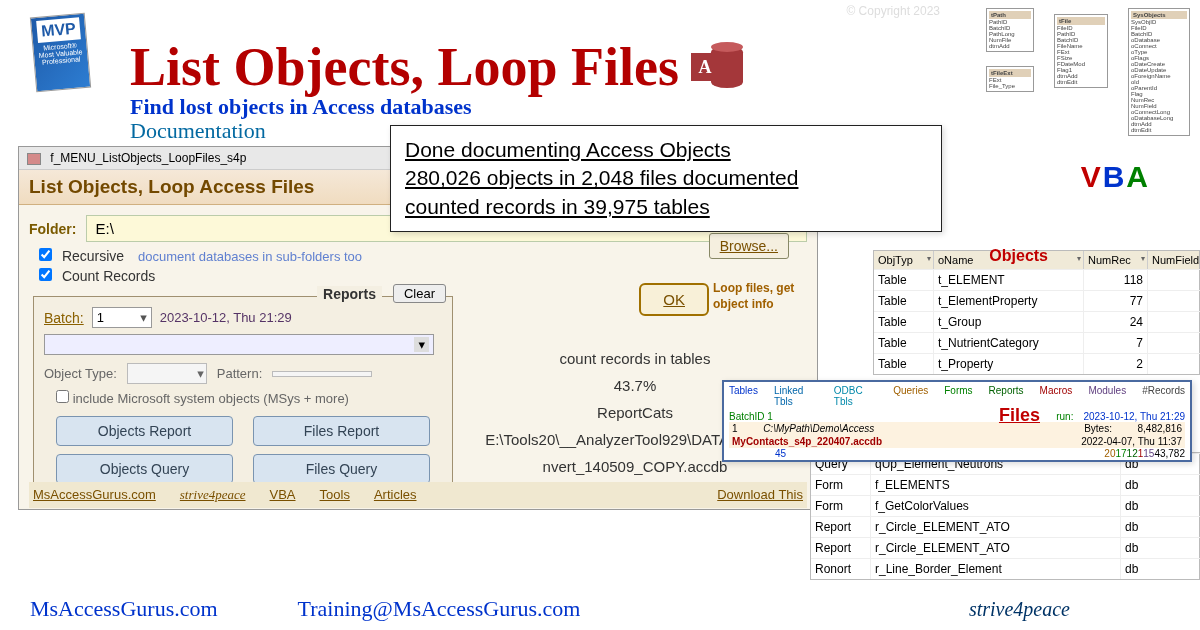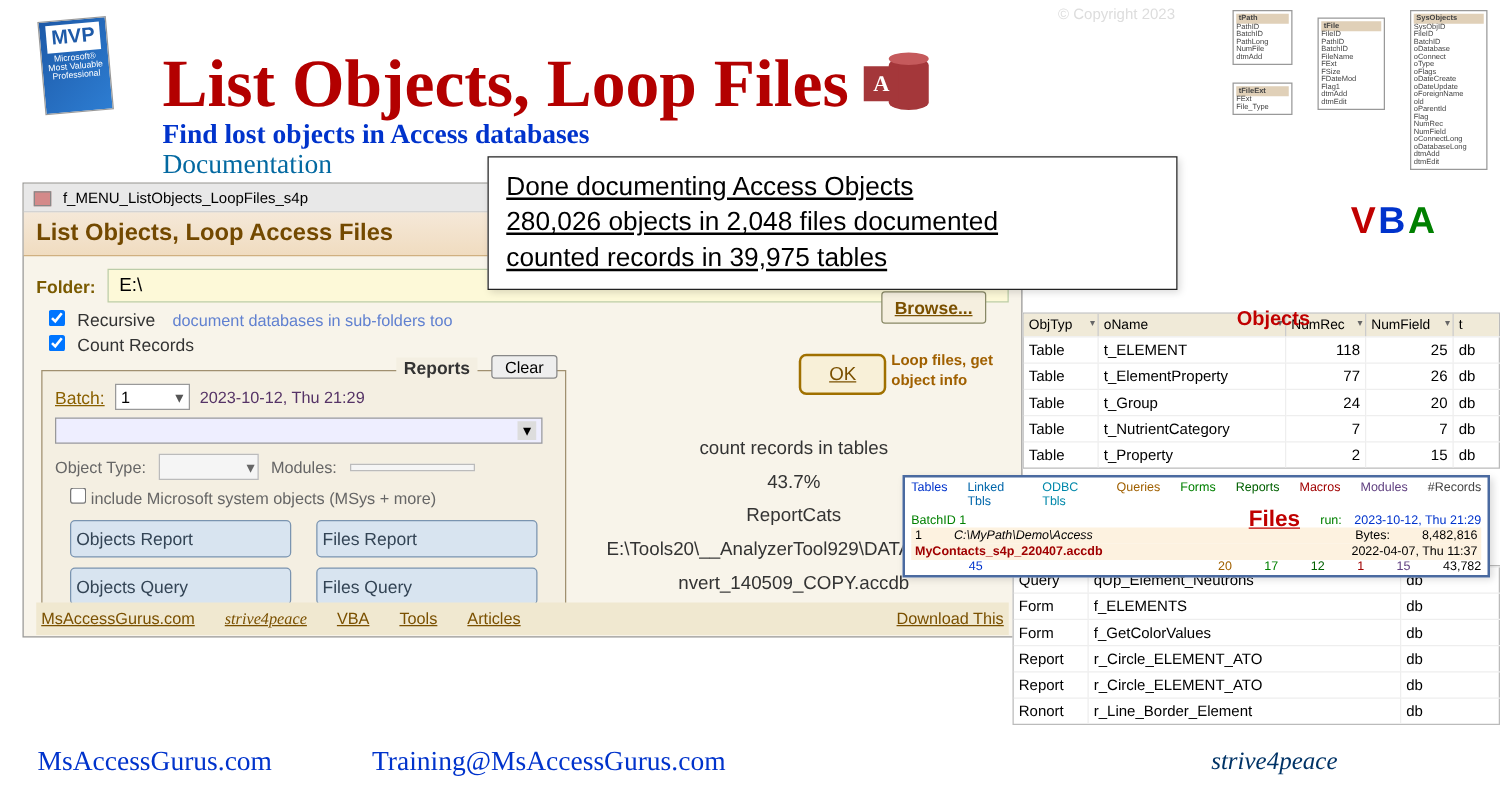--- a/index.html
+++ b/index.html
@@ -16,21 +16,21 @@
 .subtitle { color: #0033cc; font-size: 22px; font-family: Georgia, serif; font-weight: bold; margin-top: -4px; }
 .subtitle2 { color: #0369a1; font-size: 22px; font-family: Liberation Serif, serif; margin-top: -2px; }
 .form-window { position: absolute; top: 146px; left: 18px; width: 800px; border: 1px solid #999; background: #f8f4ea; }
 .form-titlebar { background: #e8e8e8; padding: 4px 8px; font-size: 12px; border-bottom: 1px solid #ccc; }
 .form-titlebar .ficon { display: inline-block; width: 14px; height: 12px; background: #d48a8a; border: 1px solid #888; vertical-align: middle; margin-right: 6px; }
 .form-header { background: linear-gradient(#f5e8d8, #f0dcc0); padding: 6px 10px; font-size: 19px; font-weight: bold; color: #734900; border-bottom: 1px solid #d0b080; }
 .form-body { padding: 10px; position: relative; }
 .folder-row { display: flex; align-items: center; gap: 10px; margin-bottom: 6px; }
 .folder-label { color: #7a5a00; font-size: 14px; font-weight: bold; }
 .folder-input { flex: 1 1 auto; background: #fdf9d8; border: 1px solid #bca; padding: 4px 8px; font-size: 15px; }
-.browse-btn { position: absolute; right: 28px; top: 28px; padding: 4px 10px; border: 1px solid #886; background: #f5efdf; color: #7a5000; font-size: 14px; border-radius: 3px; text-decoration: underline; font-weight: bold; }
+.browse-btn { position: absolute; right: 28px; top: 28px; padding: 4px 10px; border: 1px solid #886; background: #f5efdf; color: #7a5000; font-size: 14px; border-radius: 3px; text-decoration: underline; }
 .check-row { margin: 4px 10px; font-size: 14px; color: #333; }
 .check-row input { margin-right: 6px; }
 .hint { color: #6080d0; margin-left: 10px; font-size: 13px; }
 .ok-btn { position: absolute; right: 108px; top: 78px; padding: 6px 22px; border: 2px solid #a07000; background: #f8f0d8; border-radius: 6px; color: #7a5000; font-size: 15px; }
 .ok-btn .u { text-decoration: underline; }
 .loop-text { position: absolute; right: 8px; top: 76px; width: 96px; color: #a06000; font-size: 12px; line-height: 1.3; font-weight: bold; }
 .reports-box { border: 1px solid #a09070; margin: 12px 4px 4px 4px; padding: 10px; background: #f4efe2; width: 420px; position: relative; }
 .reports-legend { position: absolute; top: -11px; right: 70px; background: #f4efe2; padding: 0 6px; font-weight: bold; color: #333; font-size: 14px; }
 .clear-btn { position: absolute; top: -13px; right: 6px; padding: 1px 10px; border: 1px solid #888; background: #eee; font-size: 13px; border-radius: 3px; }
 .batch-row { display: flex; align-items: center; gap: 8px; margin-bottom: 6px; }
@@ -39,49 +39,49 @@
 .batch-sel { width: 60px; border: 1px solid #999; padding: 2px 4px; background: #fff; display: flex; justify-content: space-between; }
 .batch-sel .arr { color: #555; }
 .batch-date { color: #536; font-size: 13px; }
 .wide-sel { width: 390px; border: 1px solid #999; padding: 2px 4px; background: #eef; display: flex; justify-content: flex-end; margin-bottom: 8px; }
 .wide-sel .arr { background: #ddd; padding: 0 4px; }
 .ot-row { display: flex; align-items: center; gap: 10px; margin-bottom: 6px; color: #666; }
 .ot-sel { width: 80px; border: 1px solid #bbb; padding: 2px; background: #f5f5f5; display: flex; justify-content: flex-end; }
 .pat-in { width: 100px; border: 1px solid #bbb; padding: 2px; background: #f5f5f5; }
 .incl-row { margin: 4px 0 10px 12px; color: #666; font-size: 13px; }
 .btn-grid { display: grid; grid-template-columns: 1fr 1fr; gap: 8px 20px; padding: 0 12px; }
-.btn { padding: 6px 4px; background: #d8e4f0; border: 1px solid #7a94b0; border-radius: 4px; font-size: 14px; color: #345; }
+.btn { padding: 6px 4px; background: #d8e4f0; border: 1px solid #7a94b0; border-radius: 4px; text-align: center; font-size: 14px; color: #345; }
 .form-right { position: absolute; left: 448px; top: 140px; width: 336px; text-align: center; font-size: 15px; color: #333; line-height: 1.8; }
 .links-row { position: absolute; bottom: 1px; left: 10px; right: 10px; display: flex; gap: 24px; padding: 5px 4px; background:#f0e8d0; font-size: 13px; }
 .links-row a { color: #7a5000; text-decoration: underline; cursor: pointer; }
 .links-row .i { font-style: italic; font-family: Georgia, serif; }
 .links-row .sp { flex: 1; }
 .done-box { position: absolute; top: 125px; left: 390px; width: 552px; background: #fff; border: 1px solid #222; padding: 10px 14px; font-size: 21px; line-height: 1.35; z-index: 10; box-shadow: 2px 2px 6px rgba(0,0,0,0.15); text-decoration: underline; }
 .vba-label { position: absolute; top: 160px; right: 50px; font-size: 30px; font-weight: bold; letter-spacing: 2px; }
 .vba-label .v { color: #c00000; } .vba-label .b { color: #0033cc; } .vba-label .a { color: #008000; }
 .diagrams { position: absolute; top: 6px; right: 4px; width: 210px; height: 148px; font-size: 6px; color: #444; }
 .diag-box { position: absolute; border: 1px solid #999; background: #fff; padding: 2px; }
 .diag-box .hdr { background: #e0d0b8; padding: 1px 2px; font-weight: bold; }
 .diag-box div { white-space: nowrap; }
-.grid-objects { position: absolute; top: 250px; right: 0; width: 382px; border: 1px solid #bbb; font-size: 12px; background: #fff; }
+.grid-objects { position: absolute; top: 250px; right: 0; width: 327px; border: 1px solid #bbb; font-size: 12px; background: #fff; }
 .grid-objects .hdr-row, .grid-objects .row { display: grid; grid-template-columns: 60px 150px 64px 70px 46px; }
 .grid-objects .hdr-row { background: #f0ead8; font-size: 11px; }
 .grid-objects .hdr-row > div { padding: 3px 4px; border-right: 1px solid #ccc; position: relative; }
 .grid-objects .hdr-row .arr { position: absolute; right: 2px; font-size: 8px; color: #666; }
 .grid-objects .row > div { padding: 3px 4px; border-right: 1px solid #eee; border-top: 1px solid #eee; }
 .grid-objects .num { text-align: right; }
 .ov-title { position: absolute; top: 247px; right: 152px; color: #c00000; font-weight: bold; font-size: 16px; z-index: 5; }
 .files-box { position: absolute; top: 380px; right: 8px; width: 470px; border: 2px solid #4a6aa0; background: #fff; font-size: 10px; padding: 3px 5px 1px 5px; z-index: 6; box-shadow: 2px 2px 6px rgba(0,0,0,0.15); }
 .files-box .tabs { display: flex; gap: 16px; font-size: 10px; margin-bottom: 4px; }
 .files-box .tabs .t1 { color: #0033cc; } .files-box .tabs .t2 { color: #0066aa; } .files-box .tabs .t3 { color: #0088aa; }
 .files-box .tabs .t4 { color: #a06000; } .files-box .tabs .t5 { color: #008000; } .files-box .tabs .t6 { color: #006000; }
 .files-box .tabs .t7 { color: #a00000; } .files-box .tabs .t8 { color: #604080; } .files-box .tabs .t9 { color: #444; }
 .files-box .line { display: flex; gap: 10px; }
 .files-box .g { color: #008000; } .files-box .b { color: #0033cc; } .files-box .r { color: #a00000; font-weight: bold; }
-.files-box .nums { display: flex; gap: 26px; font-size: 10px; padding-left: 46px; }
+.files-box .nums { display: flex; font-size: 10px; padding-left: 46px; }
 .ov-files { position: absolute; top: 405px; right: 160px; color: #c00000; font-weight: bold; font-size: 18px; z-index: 7; text-decoration: underline; }
 .grid2 { position: absolute; top: 452px; right: 0; width: 390px; border: 1px solid #bbb; font-size: 12px; background: #fff; }
 .grid2 .row { display: grid; grid-template-columns: 60px 250px 80px; }
 .grid2 .row > div { padding: 3px 4px; border-right: 1px solid #eee; border-top: 1px solid #eee; overflow: hidden; white-space: nowrap; }
 .footer { position: absolute; bottom: 8px; left: 0; right: 0; display: flex; align-items: center; padding: 0 30px; font-size: 22px; }
 .footer .site { color: #0033cc; font-family: Georgia, serif; }
 .footer .email { color: #0033cc; font-family: Georgia, serif; margin-left: 80px; }
 .footer .s4p { margin-left: auto; font-family: Georgia, serif; font-style: italic; color: #003366; font-size: 20px; margin-right: 100px; }
 </style>
 </head>
@@ -197,21 +197,21 @@
         <span class="batch-date">2023-10-12, Thu 21:29</span>
       </div>
       <div class="wide-sel">
           <span class="arr">▾</span>
         </div>
       <div class="ot-row">
         <span><span class="u">Object Type:</span></span>
         <div class="ot-sel">
             <span>▾</span>
           </div>
-        <span><span class="u">Modules:</span></span>
+        <span><span class="u">Pattern:</span></span>
         <div class="pat-in"></div>
       </div>
       <div class="incl-row">
         <input type="checkbox" style="">
         <span>include Microsoft system objects (MSys + more)</span>
       </div>
       <div class="btn-grid">
         <div class="btn"><span>Objects Report</span></div>
         <div class="btn"><span>Files Report</span></div>
         <div class="btn"><span>Objects Query</span></div>

